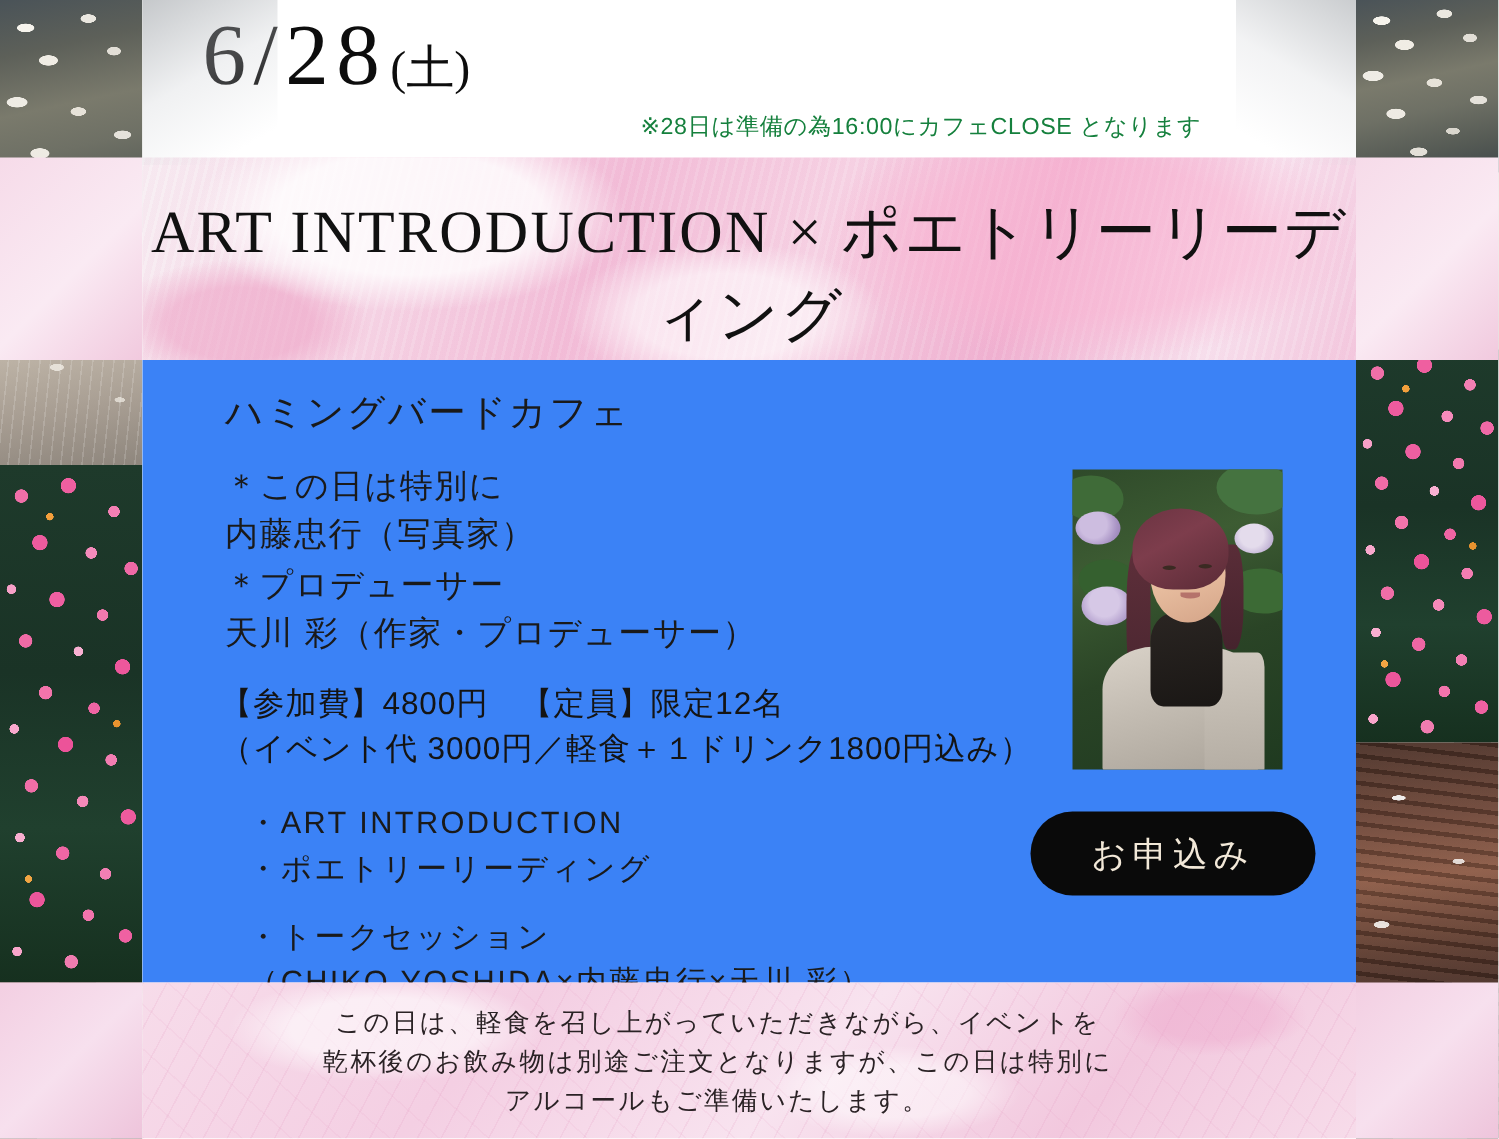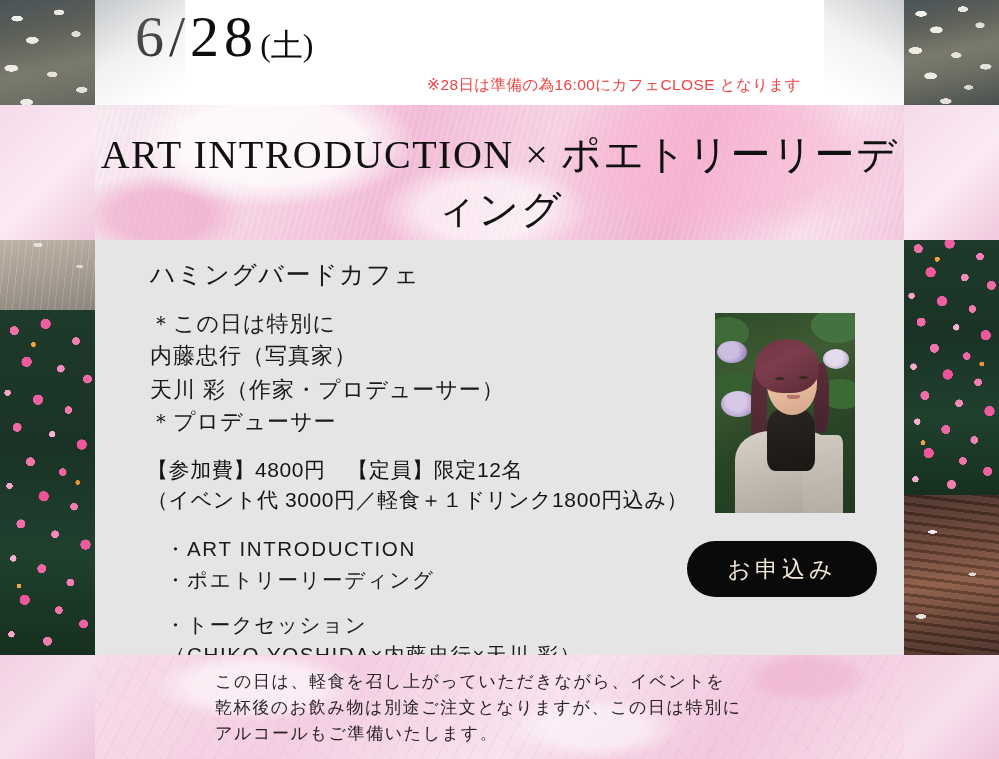--- a/index.html
+++ b/index.html
@@ -98,39 +98,39 @@
 
   
   .header{position:absolute;left:0;top:0;width:809px;height:105px;}
   .date-line{position:absolute;left:40px;top:8px;display:flex;align-items:baseline;}
   .date-main{font-family:"Liberation Serif","DejaVu Serif",serif;font-size:58px;color:#0d0d0d;
     letter-spacing:5px;line-height:1;font-weight:400;}
   .date-dow{font-family:"Liberation Serif","DejaVu Serif",serif;font-size:32px;color:#0d0d0d;
     margin-left:2px;line-height:1;}
   .time-text{position:absolute;left:330px;top:20px;font-family:"DejaVu Sans",sans-serif;
     font-size:36px;color:#141414;letter-spacing:1px;font-weight:300;line-height:1;}
-  .notice{position:absolute;left:332px;top:76px;font-size:15.5px;color:#ef4444;
+  .notice{position:absolute;left:332px;top:76px;font-size:15.5px;color:#15803d;
     letter-spacing:.4px;line-height:1.2;white-space:nowrap;}
 
   
   .title-band{position:absolute;left:0;top:105px;width:809px;height:135px;overflow:hidden;
     background:
       radial-gradient(ellipse 200px 90px at 22% 28%, rgba(255,255,255,.82) 0 45%, transparent 72%),
       radial-gradient(ellipse 150px 70px at 48% 78%, rgba(255,255,255,.6) 0 40%, transparent 70%),
       radial-gradient(ellipse 240px 110px at 78% 40%, rgba(250,180,210,.55) 0 45%, transparent 75%),
       radial-gradient(ellipse 120px 60px at 8% 82%, rgba(236,150,190,.5) 0 40%, transparent 72%),
       repeating-linear-gradient(104deg, rgba(255,255,255,.10) 0 2px, rgba(240,170,205,.07) 2px 6px),
       linear-gradient(112deg,#f7eef3 0%,#f6dce9 18%,#f2bcd7 38%,#f6d3e4 55%,#efb0d0 72%,#f7e2ee 88%,#f3c8de 100%);}
   .title-line{position:absolute;width:100%;text-align:center;
     font-family:"Liberation Serif","DejaVu Serif",serif;color:#111;font-weight:400;}
   .title-line.one{top:22px;font-size:40px;letter-spacing:1.5px;}
   .title-line.two{top:76px;font-size:30px;letter-spacing:1.5px;}
 
   
-  .body-area{position:absolute;left:0;top:240px;width:809px;height:415px;background:#e5e5e5;}
+  .body-area{position:absolute;left:0;top:240px;width:809px;height:415px;background:#3b82f6;}
   .venue{position:absolute;left:55px;top:18px;font-size:25px;color:#1a1a1a;letter-spacing:1.5px;}
 
   .block{position:absolute;left:55px;font-size:22px;color:#1a1a1a;letter-spacing:1px;line-height:1.45;}
   .block.guest{top:68px;}
   .block.producer{top:134px;}
 
   .fee{position:absolute;left:52px;top:215px;font-size:21px;color:#141414;
     letter-spacing:.6px;line-height:1.45;}
 
   .program{position:absolute;left:70px;top:294px;font-size:20.5px;color:#1a1a1a;
@@ -169,21 +169,21 @@
     font-family:"DejaVu Sans",sans-serif;}
 
   
   .footer-band{position:absolute;left:0;top:655px;width:809px;height:104px;overflow:hidden;
     background:
       radial-gradient(ellipse 150px 50px at 20% 30%, rgba(255,255,255,.6) 0 42%, transparent 70%),
       radial-gradient(ellipse 120px 44px at 62% 70%, rgba(255,255,255,.5) 0 40%, transparent 70%),
       radial-gradient(ellipse 90px 36px at 88% 22%, rgba(238,170,205,.45) 0 42%, transparent 72%),
       repeating-linear-gradient(118deg, rgba(226,150,190,.16) 0 1px, transparent 1px 14px),
       repeating-linear-gradient(42deg, rgba(230,160,196,.12) 0 1px, transparent 1px 22px),
-      linear-gradient(135deg,#f7dcea 0%,#f4cfe3 30%,#f8e3ef 55%,#f2c8de 78%,#f7dcea 100%);}
+      linear-gradient(135deg,#f7dcea 0%,#f4cfe3 30%,#f8e3ef 55%,#f2c8de 78%,#f7dcea 100%); text-align: center;}
   .footer-text{position:absolute;left:120px;top:14px;font-size:17px;color:#2a2225;
     letter-spacing:1.6px;line-height:1.52;}
 
   .fl-left{position:absolute;left:0;top:655px;width:95px;height:104px;
     background:linear-gradient(135deg,#f3cfe2 0%,#f7e0ee 50%,#eec4db 100%);}
   .fr-right{position:absolute;right:0;top:655px;width:95px;height:104px;
     background:linear-gradient(135deg,#f3cfe2 0%,#f7e0ee 50%,#eec4db 100%);}
   .tl-left{position:absolute;left:0;top:105px;width:95px;height:135px;
     background:linear-gradient(135deg,#f6dbe9 0%,#faeaf3 55%,#f1c9de 100%);}
   .tr-right{position:absolute;right:0;top:105px;width:95px;height:135px;
@@ -230,22 +230,22 @@
     <div class="body-area">
 
       <div class="venue">ハミングバードカフェ</div>
 
       <div class="block guest">
         <div>＊この日は特別に</div>
         <div>内藤忠行（写真家）</div>
       </div>
 
       <div class="block producer">
+        <div>＊プロデューサー</div>
         <div>天川 彩（作家・プロデューサー）</div>
-        <div>＊プロデューサー</div>
       </div>
 
       <div class="fee">
         <div>【参加費】4800円　【定員】限定12名</div>
         <div>（イベント代 3000円／軽食＋１ドリンク1800円込み）</div>
       </div>
 
       <div class="program">
         <div>・ART INTRODUCTION</div>
         <div>・ポエトリーリーディング</div>

